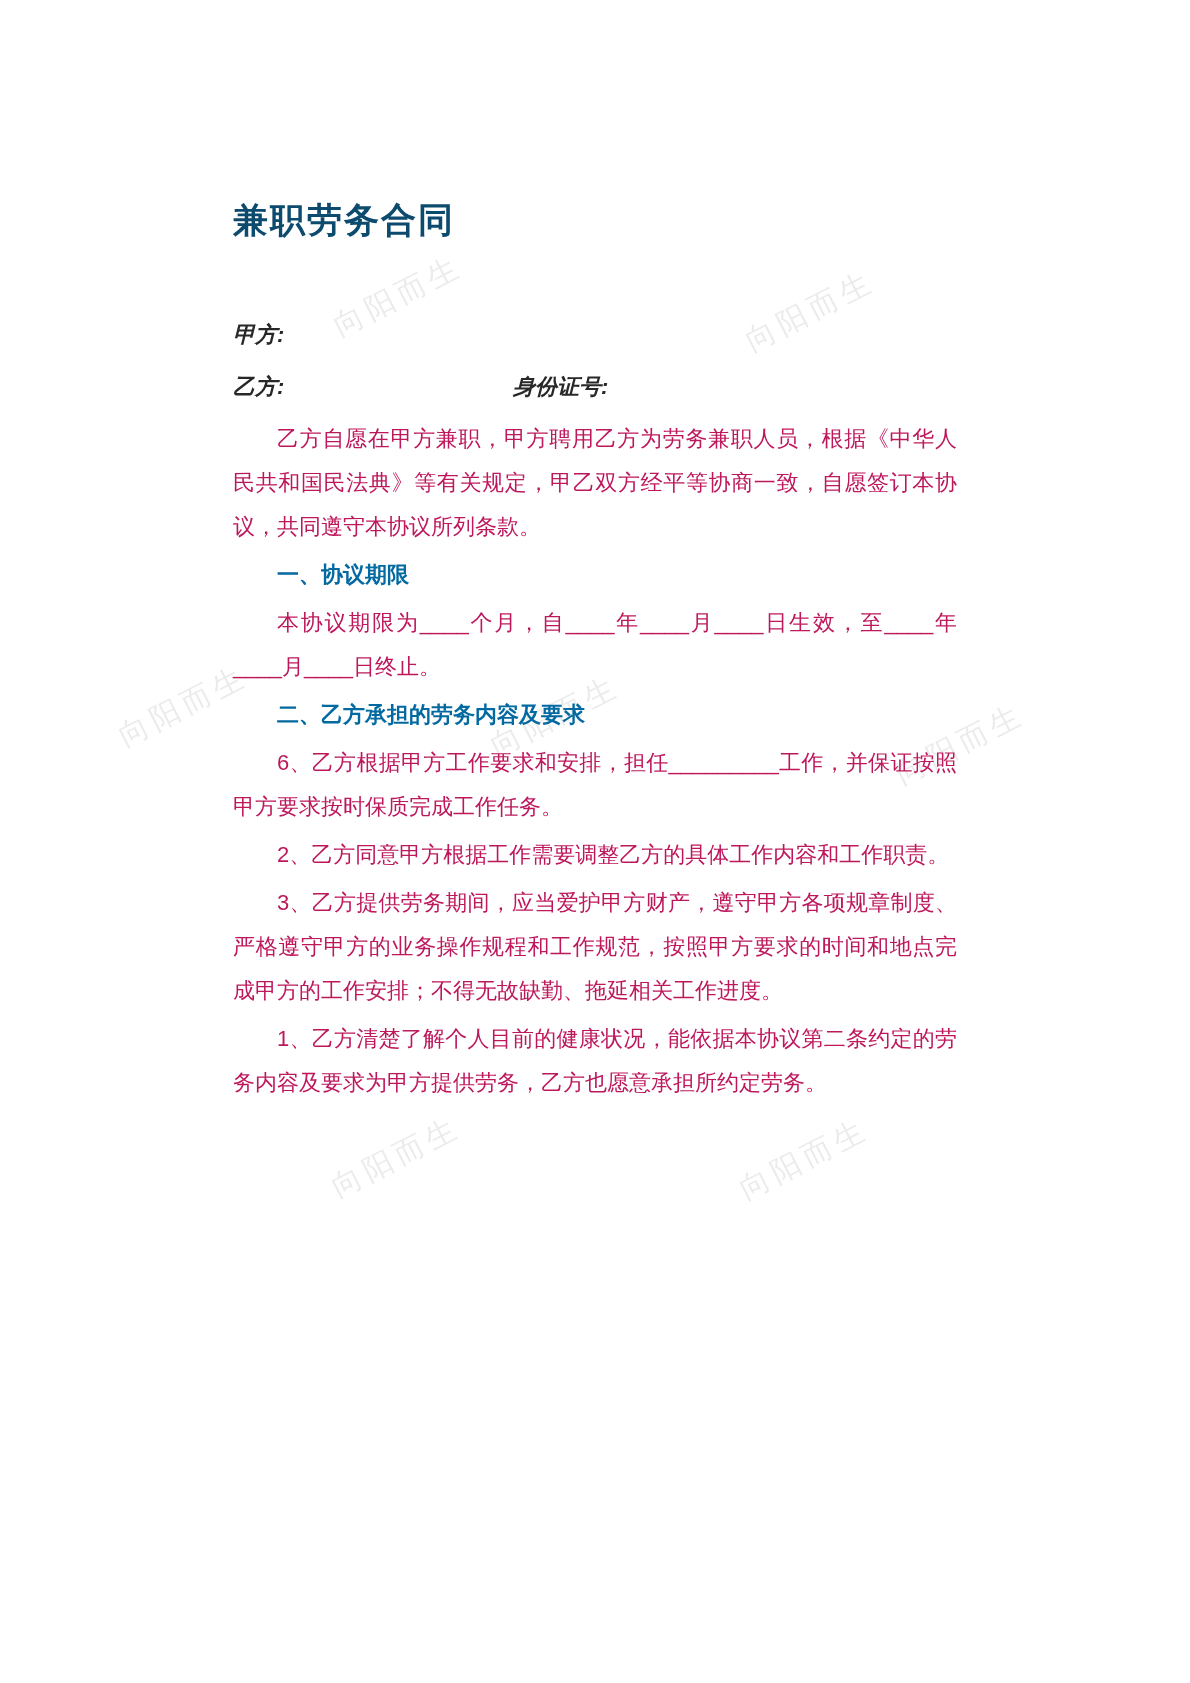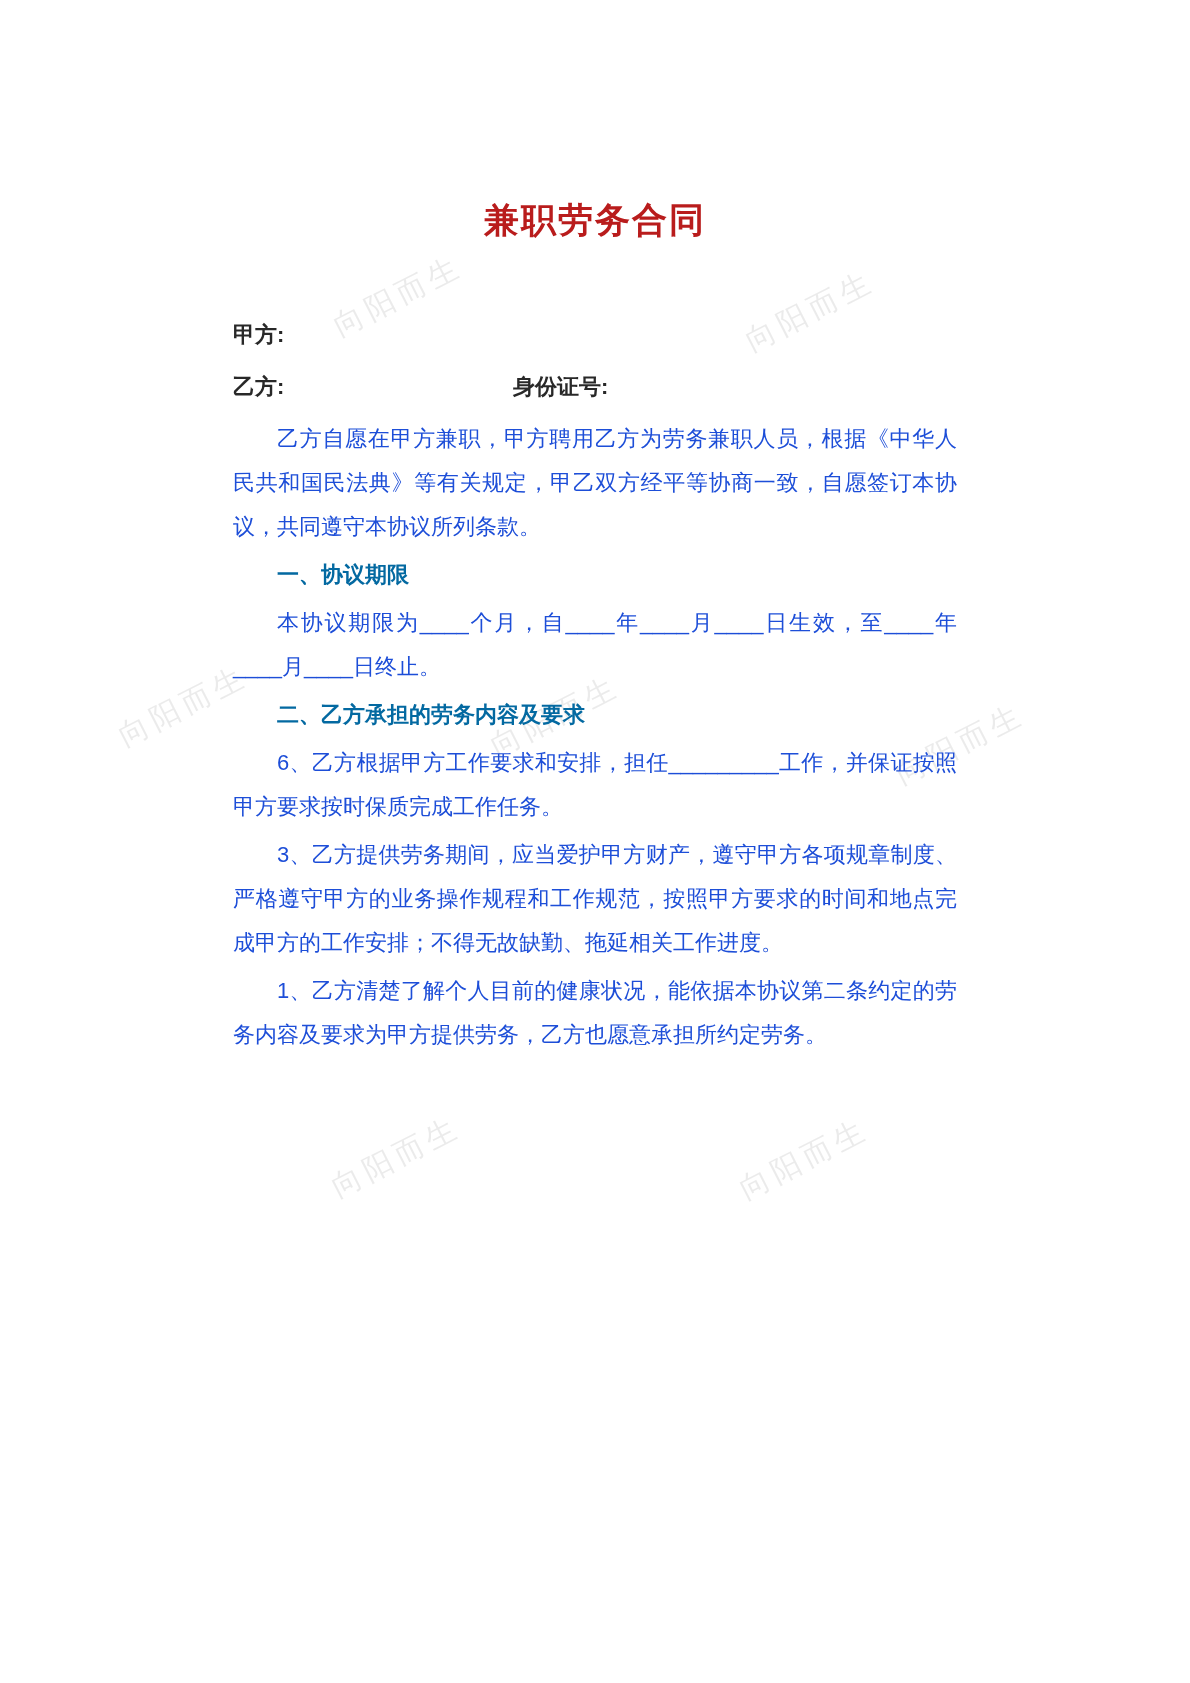--- a/index.html
+++ b/index.html
@@ -19,35 +19,35 @@
     position: absolute;
     left: 233px;
     top: 197px;
     width: 724px;
   }
   .doc-title {
     margin: 0 0 71px 0;
     font-size: 35px;
     line-height: 45px;
     font-weight: 700;
-    text-align: center;
-    color: #b91c1c;
+    color: #0c4a6e;
     letter-spacing: 2px;
   }
   .para {
     margin: 0 0 4px 0;
     font-size: 22px;
     line-height: 44px;
-    color: #1d4ed8;
+    color: #be185d;
     text-align: justify;
   }
   .party {
     font-weight: 700;
     color: #282828;
     margin-bottom: 8px;
+    font-style: italic;
   }
   .party-b-label {
     display: inline-block;
     width: 280px;
   }
   .indent {
     text-indent: 2em;
   }
   .sec-heading {
     margin: 0 0 4px 0;
@@ -96,17 +96,18 @@
 
     <p class="para indent">乙方自愿在甲方兼职，甲方聘用乙方为劳务兼职人员，根据《中华人民共和国民法典》等有关规定，甲乙双方经平等协商一致，自愿签订本协议，共同遵守本协议所列条款。</p>
 
     <h2 class="sec-heading">一、协议期限</h2>
 
     <p class="para indent">本协议期限为____个月，自____年____月____日生效，至____年____月____日终止。</p>
 
     <h2 class="sec-heading">二、乙方承担的劳务内容及要求</h2>
 
     <p class="para indent">6、乙方根据甲方工作要求和安排，担任_________工作，并保证按照甲方要求按时保质完成工作任务。</p>
+    <p class="para indent">2、乙方同意甲方根据工作需要调整乙方的具体工作内容和工作职责。</p>
     <p class="para indent">3、乙方提供劳务期间，应当爱护甲方财产，遵守甲方各项规章制度、严格遵守甲方的业务操作规程和工作规范，按照甲方要求的时间和地点完成甲方的工作安排；不得无故缺勤、拖延相关工作进度。</p>
     <p class="para indent">1、乙方清楚了解个人目前的健康状况，能依据本协议第二条约定的劳务内容及要求为甲方提供劳务，乙方也愿意承担所约定劳务。</p>
 
   </div>
 </div>
 
 </body></html>

